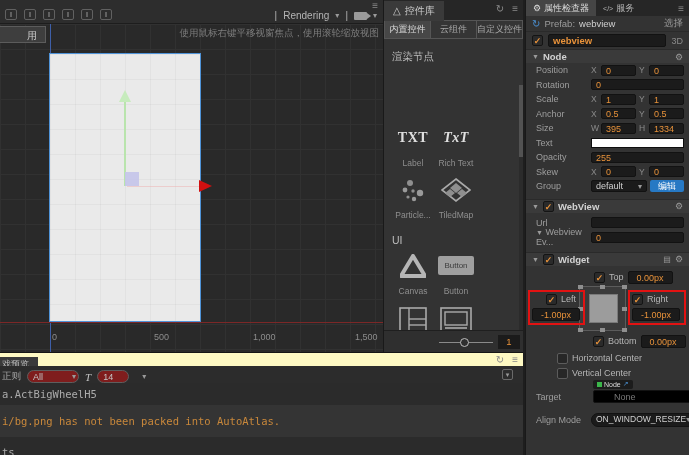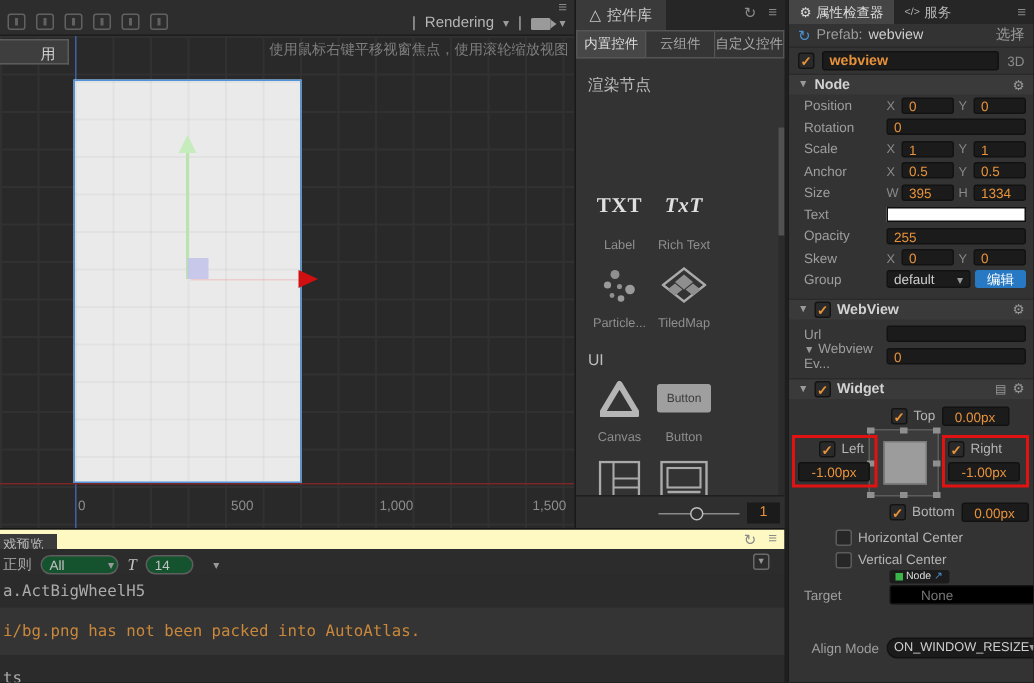--- a/index.html
+++ b/index.html
@@ -57,21 +57,21 @@
   #zoom-track { position:absolute; left:55px; top:11px; width:54px; height:1px; background:#8a8a8a; }
   #zoom-knob { position:absolute; left:76px; top:7px; width:9px; height:9px; border-radius:50%; background:#2f2f2f; border:1.5px solid #bdbdbd; }
   #zoom-value { position:absolute; left:114px; top:4px; width:22px; height:14px; background:#1b1b1b; color:#e8923a; font-size:9.5px; text-align:center; line-height:14px; }
 
   
   #console { left:0; top:352px; width:523px; height:103px; background:#262626; border-top:1px solid #151515; }
   #console-header { position:relative; height:13px; background:#fef9c3; }
   #console-tab { display:inline-block; height:13px; background:#3a3a3a; color:#b9b9b9; font-size:9px; padding:1px 9px 0 2px; }
   #console-toolbar { position:relative; height:17px; display:flex; align-items:flex-end; gap:6px; padding-left:2px; background:#2c2c2c; }
   #console-toolbar .lbl { font-size:9.5px; color:#ababab; }
-  .pill { display:inline-flex; align-items:center; justify-content:space-between; background:#14532d; border:1px solid #5e5e5e; border-radius:7px; height:13px; font-size:9px; color:#c4c4c4; padding:0 5px;gap:29px; }
+  .pill { display:inline-flex; align-items:center; justify-content:space-between; background:#7f1d1d; border:1px solid #5e5e5e; border-radius:7px; height:13px; font-size:9px; color:#c4c4c4; padding:0 5px;gap:29px; }
   #filter-pill { width:52px; }
   #fontsize-pill { width:32px; }
   .t-glyph { font-family:"Liberation Serif", serif; font-style:italic; font-size:11px; color:#c4c4c4; }
   #scroll-bottom { position:absolute; right:10px; top:3px; width:11px; height:11px; border:1px solid #6a6a6a; border-radius:2px; color:#9a9a9a; font-size:7px; text-align:center; line-height:10px; }
   .log-row { width:100%; font-family:"DejaVu Sans Mono", monospace; font-size:10.5px; padding-left:2px; display:flex; align-items:center; }
   .log-0 { height:22px; background:#2b2b2b; color:#ababab; }
   .log-1 { height:32px; background:#343434; color:#c9883b; }
   .log-2 { height:21px; background:#2b2b2b; color:#ababab; align-items:flex-end; }
 
   
@@ -112,21 +112,21 @@
   #anchor-inner { position:absolute; left:9px; top:7px; width:29px; height:29px; background:#9c9c9c; border:1px solid #7a7a7a; }
   .handle { position:absolute; width:5px; height:4px; background:#8f8f8f; }
   .redbox { position:absolute; border:2.5px solid #e21212; }
   
   #target-block { position:relative; height:26px; }
   #node-badge { position:absolute; left:67px; top:0px; height:9px; background:#1c1c1c; border-radius:2px; display:flex; align-items:center; gap:2px; font-size:7px; color:#ddd; padding:0 4px; }
   #node-badge .sq { width:5px; height:5px; background:#3bb54a; }
   #node-badge .lk { color:#4a90d2; font-size:7px; }
   #target-block .pl { position:absolute; left:10px; top:12px; font-size:9px; color:#9e9e9e; }
   #target-input { position:absolute; left:67px; top:10px; width:116px; height:13px; background:#000000; border:1px solid #121212; border-radius:2px; color:#787878; font-size:9px; line-height:12px; padding:0 20px; }
-  #align-row { margin-top:19px;text-align:center; }
+  #align-row { margin-top:7px; }
   #align-dd { border-radius:7px; height:14px; font-size:8.5px; }
   #add-comp { display:block; margin:10px auto 0; width:124px; height:16px; background:#3a3a3a; border:1px solid #606060; border-radius:3px; color:#cfcfcf; font-size:10px; text-align:center; line-height:15px; }
   svg { display:block; }
 </style>
 </head>
 <body>
 
 <div class="panel" id="scene">
   <div id="scene-toolbar">
     <div class="gizmo-row">

